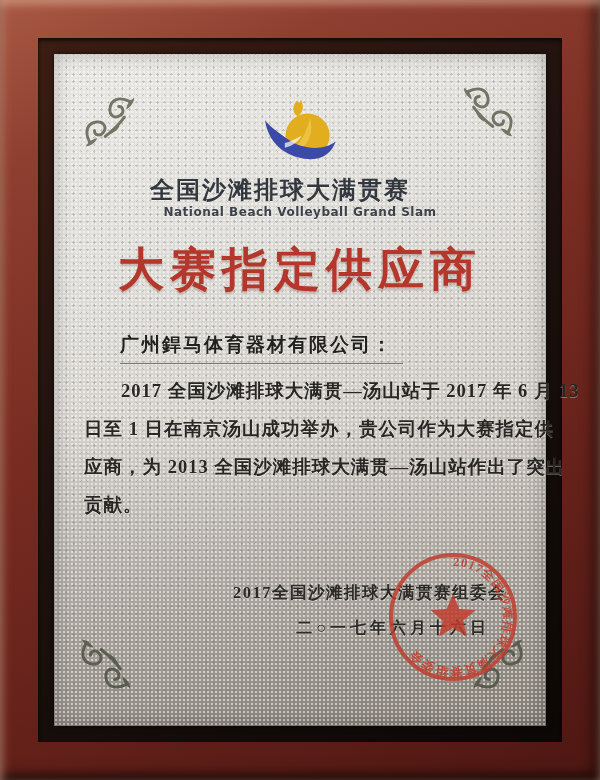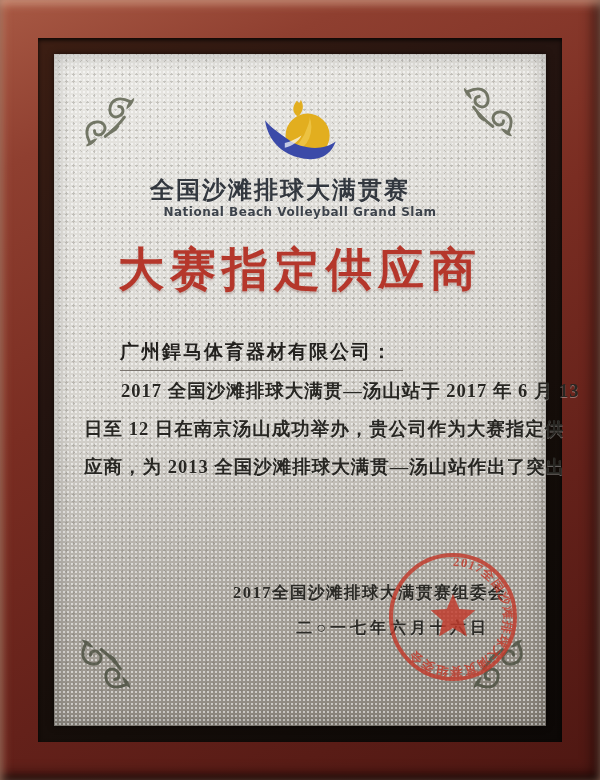--- a/index.html
+++ b/index.html
@@ -59,21 +59,21 @@
 
   
   .headline {
     left:0; top:185px; width:492px; text-align:center;
     font-family:"DejaVu Sans", sans-serif; font-weight:bold;
     font-size:46px; letter-spacing:6px; color:#b5372b;
     text-shadow:0 2px 2px rgba(90,20,10,.25), 0 1px 0 rgba(255,255,255,.25);
   }
 
   
-  .recipient { left:66px; top:278px;margin-top:7px; }
+  .recipient { left:66px; top:278px; }
   .recipient span {
     position:static; display:inline-block;
     font-weight:bold; font-size:19px; letter-spacing:2px; color:#23211e;
     border-bottom:1.5px solid rgba(70,65,58,.65);
     padding:0 10px 5px 0;
     text-shadow:0 1px 0 rgba(255,255,255,.35);
   }
 
   
   .body-text { left:30px; top:318px; width:434px; }
@@ -170,22 +170,23 @@
     <div class="logo-subtitle">National Beach Volleyball Grand Slam</div>
 
     <div class="headline">大赛指定供应商</div>
 
     <div class="recipient">
       <span>广州銲马体育器材有限公司：</span>
     </div>
 
     <div class="body-text">
       <span class="body-line indent">2017 全国沙滩排球大满贯—汤山站于 2017 年 6 月 13</span>
-      <span class="body-line">日至 12 日在南京汤山成功举办，贵公司作为大赛指定供</span>
+      <span class="body-line">日至 1 日在南京汤山成功举办，贵公司作为大赛指定供</span>
       <span class="body-line">应商，为 2013 全国沙滩排球大满贯—汤山站作出了突出</span>
+      <span class="body-line">贡献。</span>
     </div>
 
     <div class="committee">2017全国沙滩排球大满贯赛组委会</div>
     <div class="sign-date">二○一七年六月十六日</div>
 
     <svg class="seal" viewBox="0 0 134 134">
       <defs>
         <path id="sealArc" d="M 67,16 a 51,51 0 1 1 -0.01,0"></path>
       </defs>
       <circle cx="67" cy="67" r="62" fill="none" stroke="#c23a2b" stroke-width="4"></circle>

